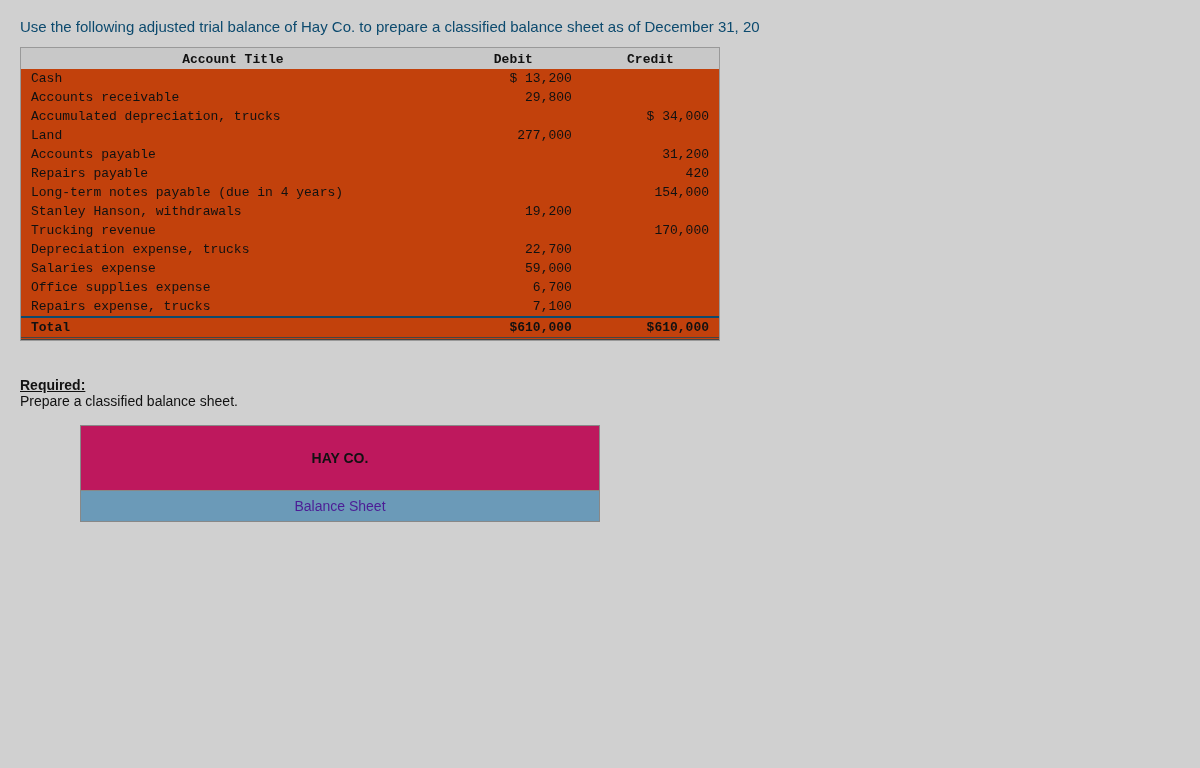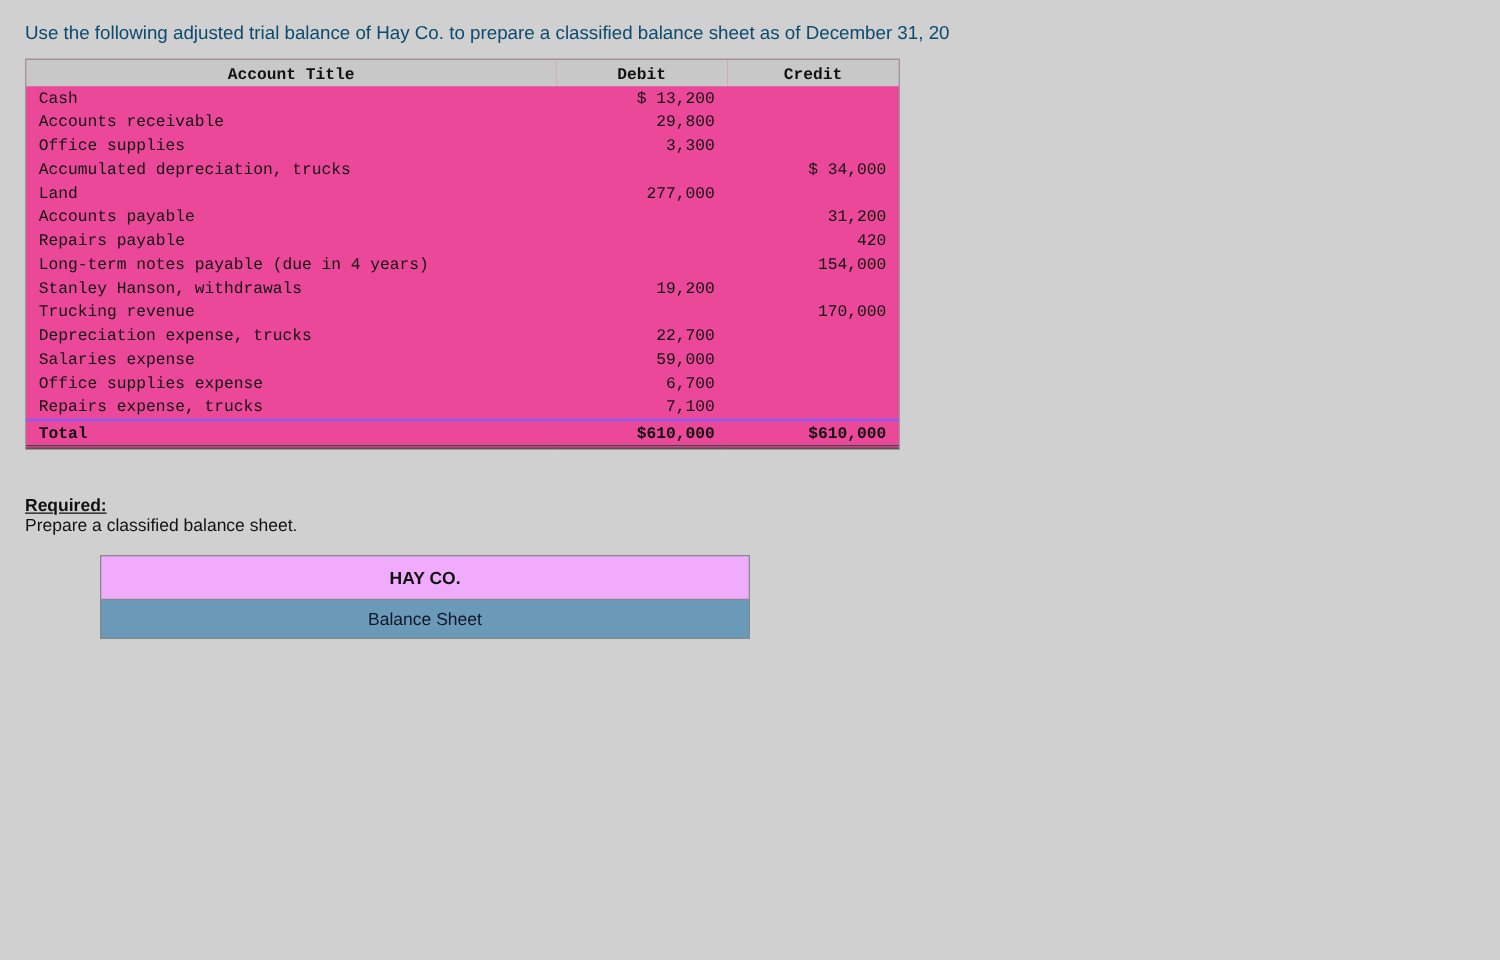--- a/index.html
+++ b/index.html
@@ -12,21 +12,21 @@
       min-height: 768px;
       padding: 18px 20px;
     }
     .instruction {
       font-size: 15px;
       font-family: Arial, sans-serif;
       margin-bottom: 12px;
       color: #0c4a6e;
     }
     .trial-balance-container {
-      background: #ec4899;
+      background: #c2410c;
       border: 1px solid #999;
       padding: 0;
       margin-bottom: 24px;
       display: inline-block;
       min-width: 700px;
     }
     table.trial-balance {
       border-collapse: collapse;
       width: 100%;
     }
@@ -44,21 +44,21 @@
     }
     table.trial-balance .col-debit,
     table.trial-balance .col-credit {
       text-align: right;
       min-width: 110px;
     }
     table.trial-balance .col-account {
       min-width: 340px;
     }
     .total-row td {
-      border-top: 2px solid #8b5cf6;
+      border-top: 2px solid #0c4a6e;
       border-bottom: 3px double #444;
       font-weight: bold;
     }
     .required-section {
       margin: 8px 0 16px 0;
       font-family: Arial, sans-serif;
       font-size: 14px;
     }
     .required-section .req-label {
       font-weight: bold;
@@ -66,36 +66,36 @@
     }
     .balance-sheet-header {
       background: #5b8fa8;
       color: #111;
       border: 1px solid #888;
       padding: 0;
       width: 520px;
       margin-left: 60px;
     }
     .balance-sheet-header .bs-title {
-      background: #f0abfc;
+      background: #be185d;
       text-align: center;
-      padding: 9px 12px;
+      padding: 24px 12px;
       font-weight: bold;
       font-size: 14px;
       font-family: Arial, sans-serif;
       color: #111;
       border-bottom: 1px solid #888;
     }
     .balance-sheet-header .bs-subtitle {
       background: #6b9ab8;
       text-align: center;
       padding: 7px 12px;
       font-size: 14px;
       font-family: Arial, sans-serif;
-      color: #0f172a;
+      color: #4c1d95;
     }
   </style>
 </head>
 <body>
 
 
 
 <p class="instruction">Use the following adjusted trial balance of Hay Co. to prepare a classified balance sheet as of December 31, 20</p>
 
 <div class="trial-balance-container">
@@ -109,25 +109,20 @@
     </thead>
     <tbody id="table-body">
     <tr>
           <td class="col-account">Cash</td>
           <td class="col-debit">$ 13,200</td>
           <td class="col-credit"></td>
         </tr>
         <tr>
           <td class="col-account">Accounts receivable</td>
           <td class="col-debit">29,800</td>
-          <td class="col-credit"></td>
-        </tr>
-        <tr>
-          <td class="col-account">Office supplies</td>
-          <td class="col-debit">3,300</td>
           <td class="col-credit"></td>
         </tr>
         <tr>
           <td class="col-account">Accumulated depreciation, trucks</td>
           <td class="col-debit"></td>
           <td class="col-credit">$ 34,000</td>
         </tr>
         <tr>
           <td class="col-account">Land</td>
           <td class="col-debit">277,000</td>

